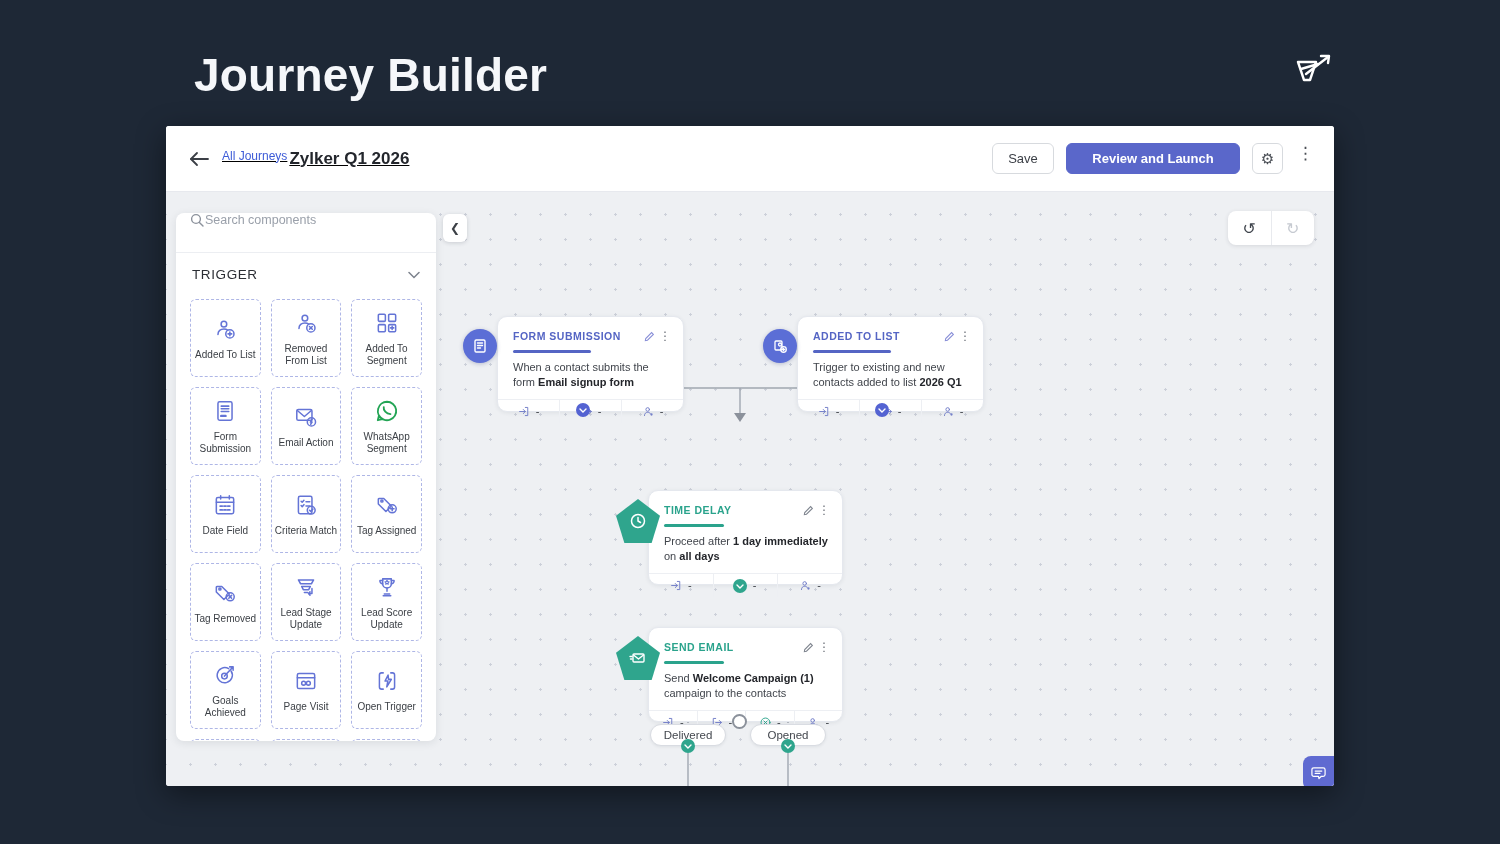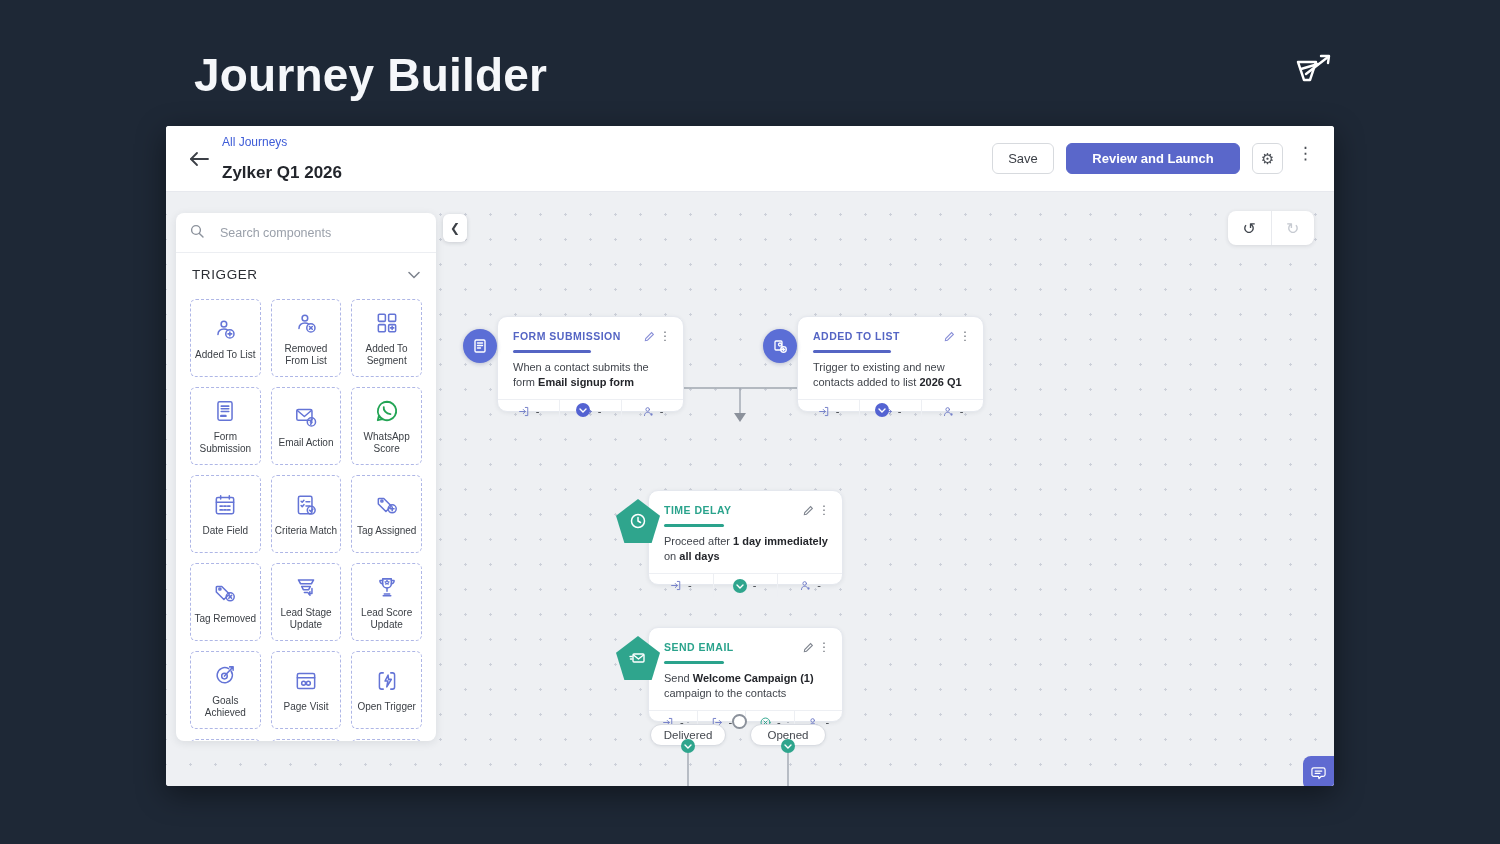--- a/index.html
+++ b/index.html
@@ -15,42 +15,42 @@
   .brand-prod { font-size:19px; font-weight:700; letter-spacing:.2px; }
 
   
   .window { position:absolute; left:166px; top:126px; width:1168px; height:660px;
     background:#fff; border-radius:3px; overflow:hidden; box-shadow:0 8px 30px rgba(0,0,0,.45); }
 
   .win-header { position:relative; height:66px; background:#fff; border-bottom:1px solid #e7e9ee;
     display:flex; align-items:center; padding:0 18px; }
   .back-btn { width:30px; height:30px; display:flex; align-items:center; justify-content:center;
     cursor:pointer; margin-right:8px; }
-  .crumb-stack { display:flex; flex-direction:column; gap:14px; }
+  .crumb-stack { display:flex; flex-direction:row; gap:2px;text-decoration:underline; }
   .crumb { font-size:12px; color:#3d5bd7; cursor:pointer; }
   .jtitle { font-size:17px; font-weight:700; color:#23262c; }
   .head-right { margin-left:auto; display:flex; align-items:flex-start; gap:12px; }
   .btn { height:31px; border-radius:6px; font-size:13px; display:flex; align-items:center;
     justify-content:center; cursor:pointer; }
   .btn-save { width:62px; background:#fff; border:1px solid #d7dade; color:#3b3f46; }
   .btn-review { width:174px; background:#5a67ca; color:#fff; font-weight:600; border:1px solid #5a67ca; }
   .btn-gear { width:31px; height:31px; background:#fff; border:1px solid #d7dade; border-radius:6px;
     color:#4a4e55; font-size:15px; }
   .kebab { font-size:17px; color:#4a4e55; cursor:pointer; padding:0 2px; }
 
   
   .canvas { position:relative; width:1168px; height:594px; background-color:#eef0f3;
     background-image:radial-gradient(circle, #ccd0d9 1.1px, transparent 1.1px);
     background-size:25px 25px; background-position:12px 10px; }
   svg.wires { position:absolute; left:0; top:0; width:1168px; height:594px; pointer-events:none; }
 
   
   .sidebar { position:absolute; left:10px; top:21px; width:260px; height:528px; background:#fff;
     border-radius:8px; box-shadow:0 2px 8px rgba(40,45,60,.10); overflow:hidden; }
-  .search-row { display:flex; align-items:center; gap:16px; height:40px; padding:0 14px;
+  .search-row { display:flex; align-items:flex-start; gap:1px; height:40px; padding:0 14px;
     border-bottom:1px solid #eceef2; }
   .search-row input { border:0; outline:none; flex:1; font-size:12.5px; color:#2c2f35;
     font-family:"Liberation Sans", sans-serif; }
   .search-row input::placeholder { color:#9aa0aa; }
   .trig-row { display:flex; align-items:center; justify-content:space-between; padding:12px 16px 6px 16px; }
   .trig-title { font-size:13.5px; color:#2b2e34; letter-spacing:.6px; }
   .tile-grid { display:grid; grid-template-columns:repeat(3,1fr); gap:10px; padding:10px 14px; }
   .tile { border:1px dashed #aeb6e6; border-radius:6px; height:78px; display:flex; flex-direction:column;
     align-items:center; justify-content:center; gap:6px; background:#fff; cursor:grab; padding:4px 2px; }
   .tile .tlabel { font-size:10px; color:#3c4046; text-align:center; line-height:1.25; }
@@ -243,21 +243,21 @@
           <span class="tlabel">Email Action</span>
         </div>
 
         <div class="tile">
           <span class="ti">
             <svg width="26" height="26" viewBox="0 0 24 24" fill="none" stroke="#22a454" stroke-width="1.7" stroke-linecap="round" stroke-linejoin="round">
               <path d="M12 3.5 a8.5 8.5 0 1 1 -7.4 12.7 L3.5 20.5 l4.4 -1.1 A8.5 8.5 0 0 1 12 3.5 Z"></path>
               <path d="M9 8.5 c-.5 2.8 2.2 6 6.2 6.4"></path>
             </svg>
             </span>
-          <span class="tlabel">WhatsApp Score</span>
+          <span class="tlabel">WhatsApp Segment</span>
         </div>
 
         <div class="tile">
           <span class="ti">
             <svg width="26" height="26" viewBox="0 0 24 24" fill="none" stroke="#6474d6" stroke-width="1.4" stroke-linecap="round" stroke-linejoin="round">
               <rect x="4" y="5" width="16" height="15" rx="1.5"></rect>
                 <path d="M4 9.5 H20 M8 3.5 v3 M16 3.5 v3"></path>
               <path d="M7.5 13 h2 M11 13 h2 M14.5 13 h2 M7.5 16.5 h2 M11 16.5 h2 M14.5 16.5 h2" stroke-width="1.6"></path>
             </svg>
             </span>

